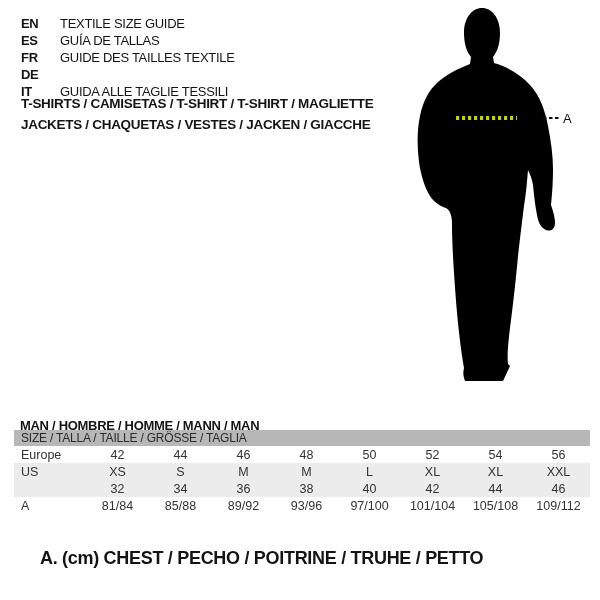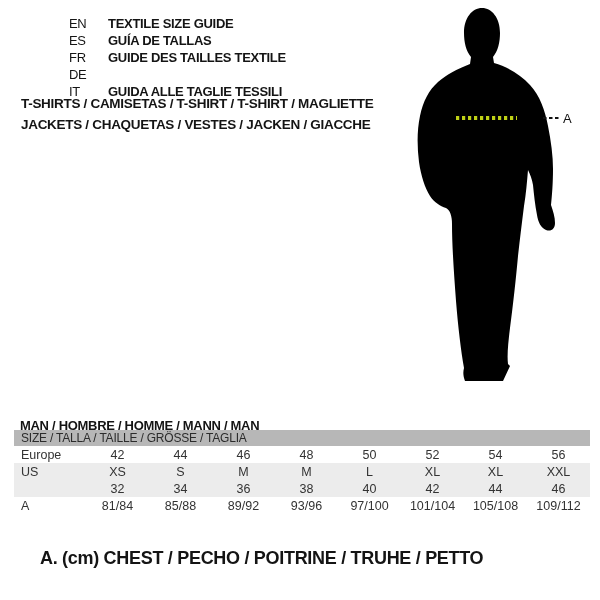--- a/index.html
+++ b/index.html
@@ -3,22 +3,22 @@
 <meta charset="utf-8">
 <style>
   * { margin:0; padding:0; box-sizing:border-box; }
   html,body { width:600px; height:600px; background:#fff; overflow:hidden;
               font-family:"Liberation Sans", sans-serif; color:#141414; }
   .abs { position:absolute; }
 
   
   .lang-block { left:21px; top:15px; }
   .lang-row { display:flex; height:17px; line-height:17px; }
-  .lang-code { width:39px; font-weight:normal; font-size:13px; letter-spacing:-0.3px;margin-left:48px; }
-  .lang-label { font-weight:bold; font-size:13px; letter-spacing:-0.3px; }
+  .lang-code { width:39px; font-weight:bold; font-size:13px; letter-spacing:-0.3px; }
+  .lang-label { font-weight:normal; font-size:13px; letter-spacing:-0.3px; }
 
   
   .cat-block { left:21px; top:93px; }
   .cat-line { font-weight:bold; font-size:13.5px; line-height:21px; letter-spacing:-0.3px; }
 
   
   .figure-wrap { left:412px; top:6px; width:176px; height:388px; }
 
   
   .man-heading { left:20px; top:418px; font-weight:bold; font-size:13px; letter-spacing:-0.3px; }

